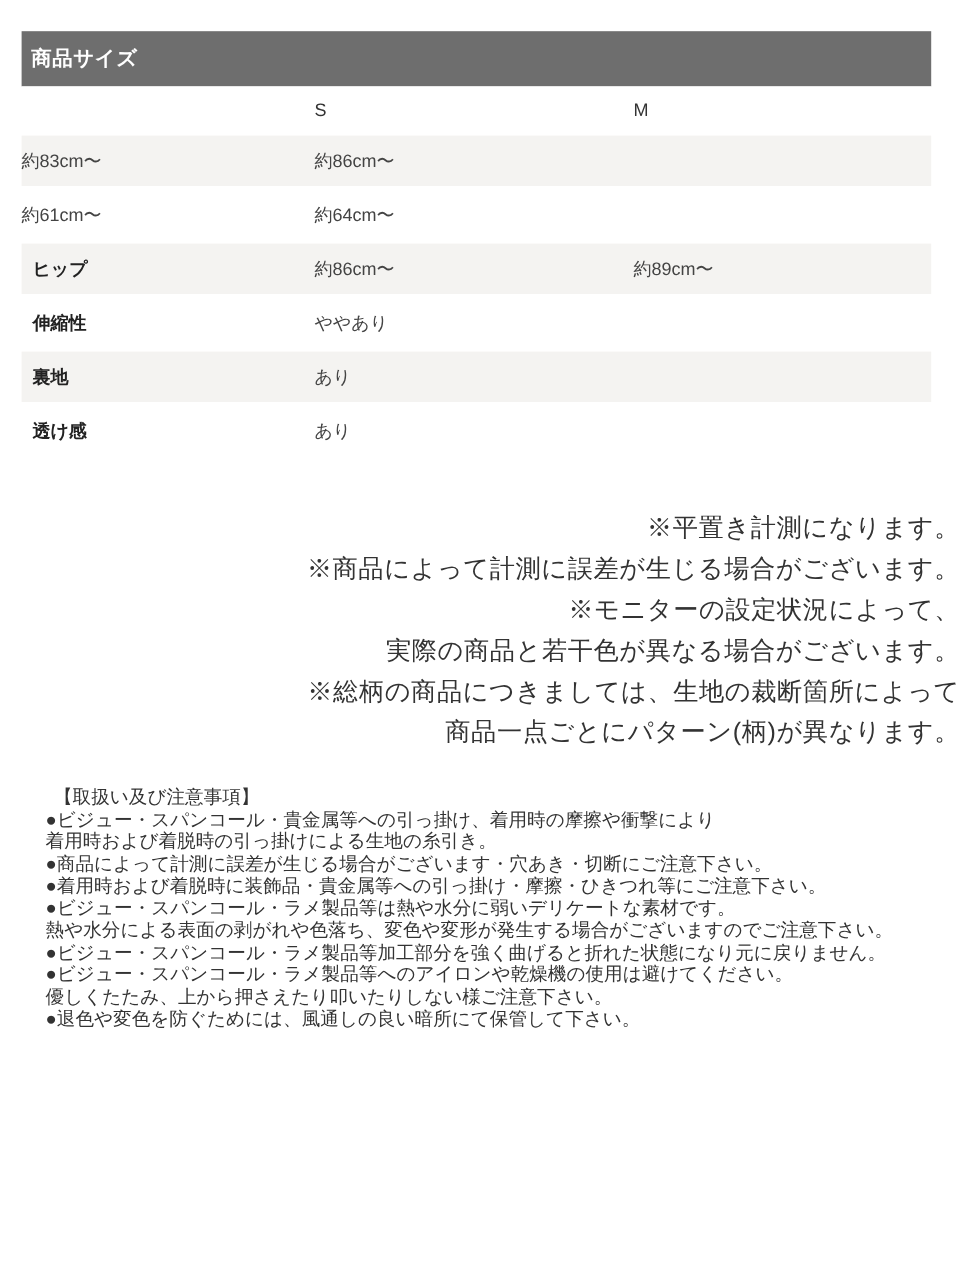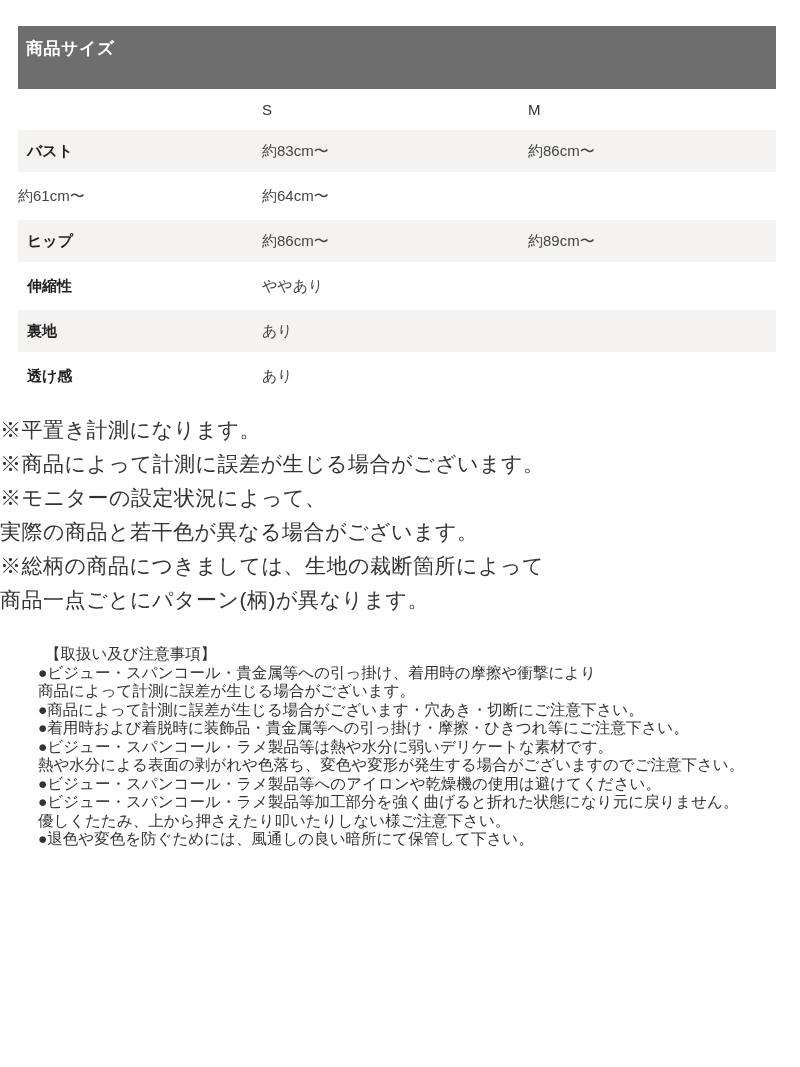--- a/index.html
+++ b/index.html
@@ -17,21 +17,21 @@
   .page {
     position: relative;
     width: 800px;
     height: 1067px;
     background: #ffffff;
   }
 
   
   .size-header {
     margin: 26px 24px 0 18px;
-    height: 63px;
+    height: 46px;
     background: #6e6e6e;
     color: #ffffff;
     font-size: 17px;
     font-weight: bold;
     line-height: 46px;
     padding-left: 8px;
     box-sizing: border-box;
     letter-spacing: 0.5px;
   }
   .size-table {
@@ -62,22 +62,22 @@
     font-weight: bold;
     color: #222;
   }
   .thead .cell {
     color: #333;
     font-weight: normal;
   }
 
   
   .notes {
-    margin-top: 16px;
-    text-align: left;
+    margin-top: 44px;
+    text-align: right;
     font-size: 21px;
     line-height: 34px;
     color: #333;
     letter-spacing: 0.5px;
   }
   .notes div { white-space: nowrap; }
 
   
   .handling {
     margin: 28px 10px 0 38px;
@@ -102,21 +102,20 @@
   </div>
 
   <div class="size-table">
     <div class="trow thead">
       <div class="cell rowlabel"></div>
       <div class="cell">S</div>
       <div class="cell">M</div>
     </div>
 
     <div class="trow alt">
-      <div class="cell rowlabel">バスト</div>
       <div class="cell">約83cm〜</div>
       <div class="cell">約86cm〜</div>
     </div>
 
     <div class="trow">
       <div class="cell">約61cm〜</div>
       <div class="cell">約64cm〜</div>
     </div>
 
     <div class="trow alt">
@@ -149,24 +148,24 @@
     <div>※商品によって計測に誤差が生じる場合がございます。</div>
     <div>※モニターの設定状況によって、</div>
     <div>実際の商品と若干色が異なる場合がございます。</div>
     <div>※総柄の商品につきましては、生地の裁断箇所によって</div>
     <div>商品一点ごとにパターン(柄)が異なります。</div>
   </div>
 
   <div class="handling">
     <div class="h-title">【取扱い及び注意事項】</div>
     <div>●ビジュー・スパンコール・貴金属等への引っ掛け、着用時の摩擦や衝撃により</div>
-    <div>商品によって計測に誤差が生じる場合がございます。</div>
+    <div>着用時および着脱時の引っ掛けによる生地の糸引き。</div>
     <div>●商品によって計測に誤差が生じる場合がございます・穴あき・切断にご注意下さい。</div>
     <div>●着用時および着脱時に装飾品・貴金属等への引っ掛け・摩擦・ひきつれ等にご注意下さい。</div>
     <div>●ビジュー・スパンコール・ラメ製品等は熱や水分に弱いデリケートな素材です。</div>
     <div>熱や水分による表面の剥がれや色落ち、変色や変形が発生する場合がございますのでご注意下さい。</div>
+    <div>●ビジュー・スパンコール・ラメ製品等加工部分を強く曲げると折れた状態になり元に戻りません。</div>
     <div>●ビジュー・スパンコール・ラメ製品等へのアイロンや乾燥機の使用は避けてください。</div>
-    <div>●ビジュー・スパンコール・ラメ製品等加工部分を強く曲げると折れた状態になり元に戻りません。</div>
     <div>優しくたたみ、上から押さえたり叩いたりしない様ご注意下さい。</div>
     <div>●退色や変色を防ぐためには、風通しの良い暗所にて保管して下さい。</div>
   </div>
 
 </div>
 
 </body></html>

